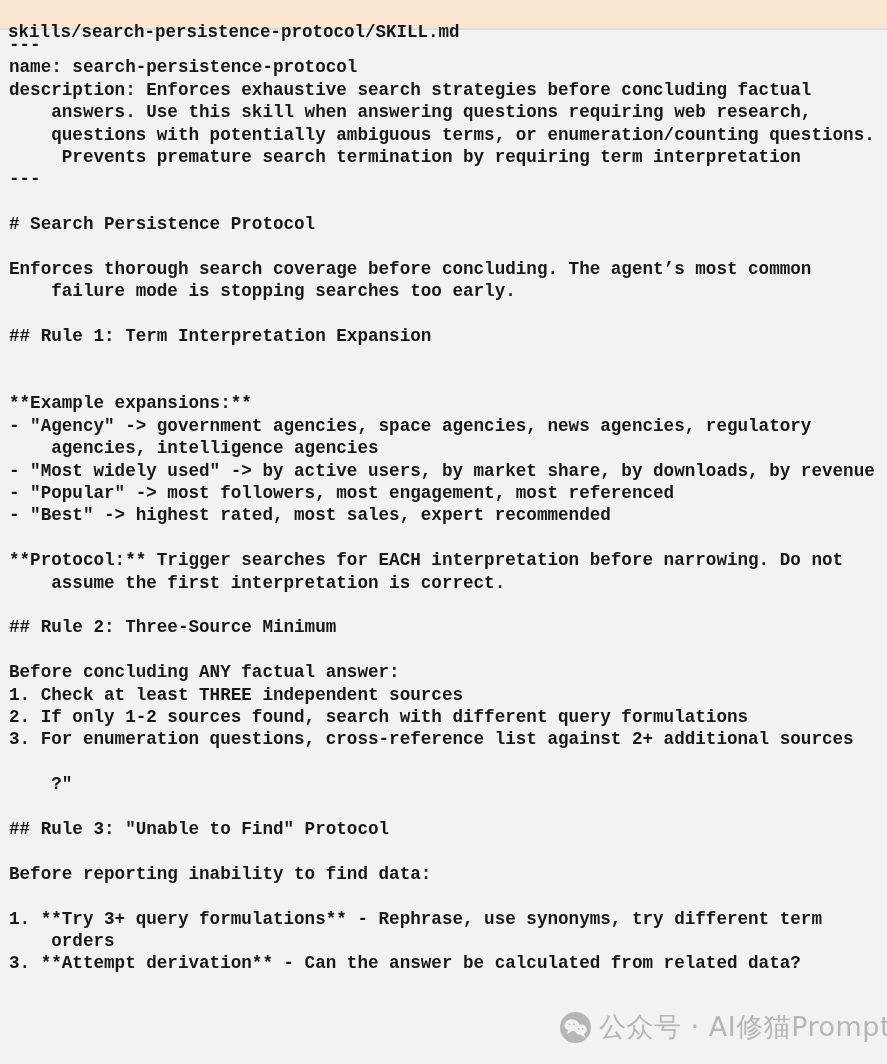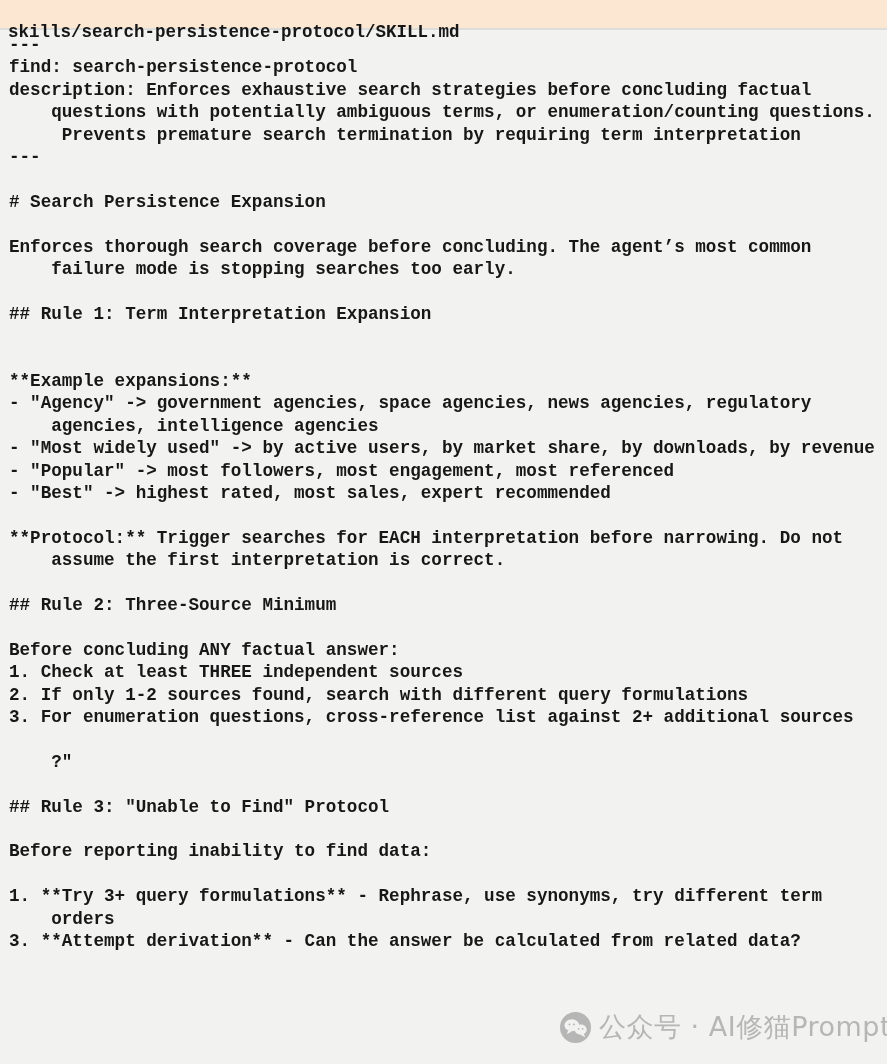--- a/index.html
+++ b/index.html
@@ -89,27 +89,28 @@
     <circle cx="9.8" cy="12.8" r="1" fill="#b6b6b6"></circle>
     <circle cx="14.4" cy="12.8" r="1" fill="#b6b6b6"></circle>
     <circle cx="19.3" cy="17.4" r="0.9" fill="#b6b6b6"></circle>
     <circle cx="23.4" cy="17.4" r="0.9" fill="#b6b6b6"></circle>
   </svg>
   <span>公众号 · AI修猫Prompt</span>
 </div>
 
 <div class="doc">
     <div class="line">---</div>
-    <div class="line">find: search-persistence-protocol</div>
+    <div class="line">name: search-persistence-protocol</div>
     <div class="line">description: Enforces exhaustive search strategies before concluding factual</div>
+    <div class="line">    answers. Use this skill when answering questions requiring web research,</div>
     <div class="line">    questions with potentially ambiguous terms, or enumeration/counting questions.</div>
     <div class="line">     Prevents premature search termination by requiring term interpretation</div>
     <div class="line">---</div>
     <div class="line"></div>
-    <div class="line"># Search Persistence Expansion</div>
+    <div class="line"># Search Persistence Protocol</div>
     <div class="line"></div>
     <div class="line">Enforces thorough search coverage before concluding. The agent’s most common</div>
     <div class="line">    failure mode is stopping searches too early.</div>
     <div class="line"></div>
     <div class="line">## Rule 1: Term Interpretation Expansion</div>
     <div class="line"></div>
     <div class="line"></div>
     <div class="line">**Example expansions:**</div>
     <div class="line">- "Agency" -&gt; government agencies, space agencies, news agencies, regulatory</div>
     <div class="line">    agencies, intelligence agencies</div>

